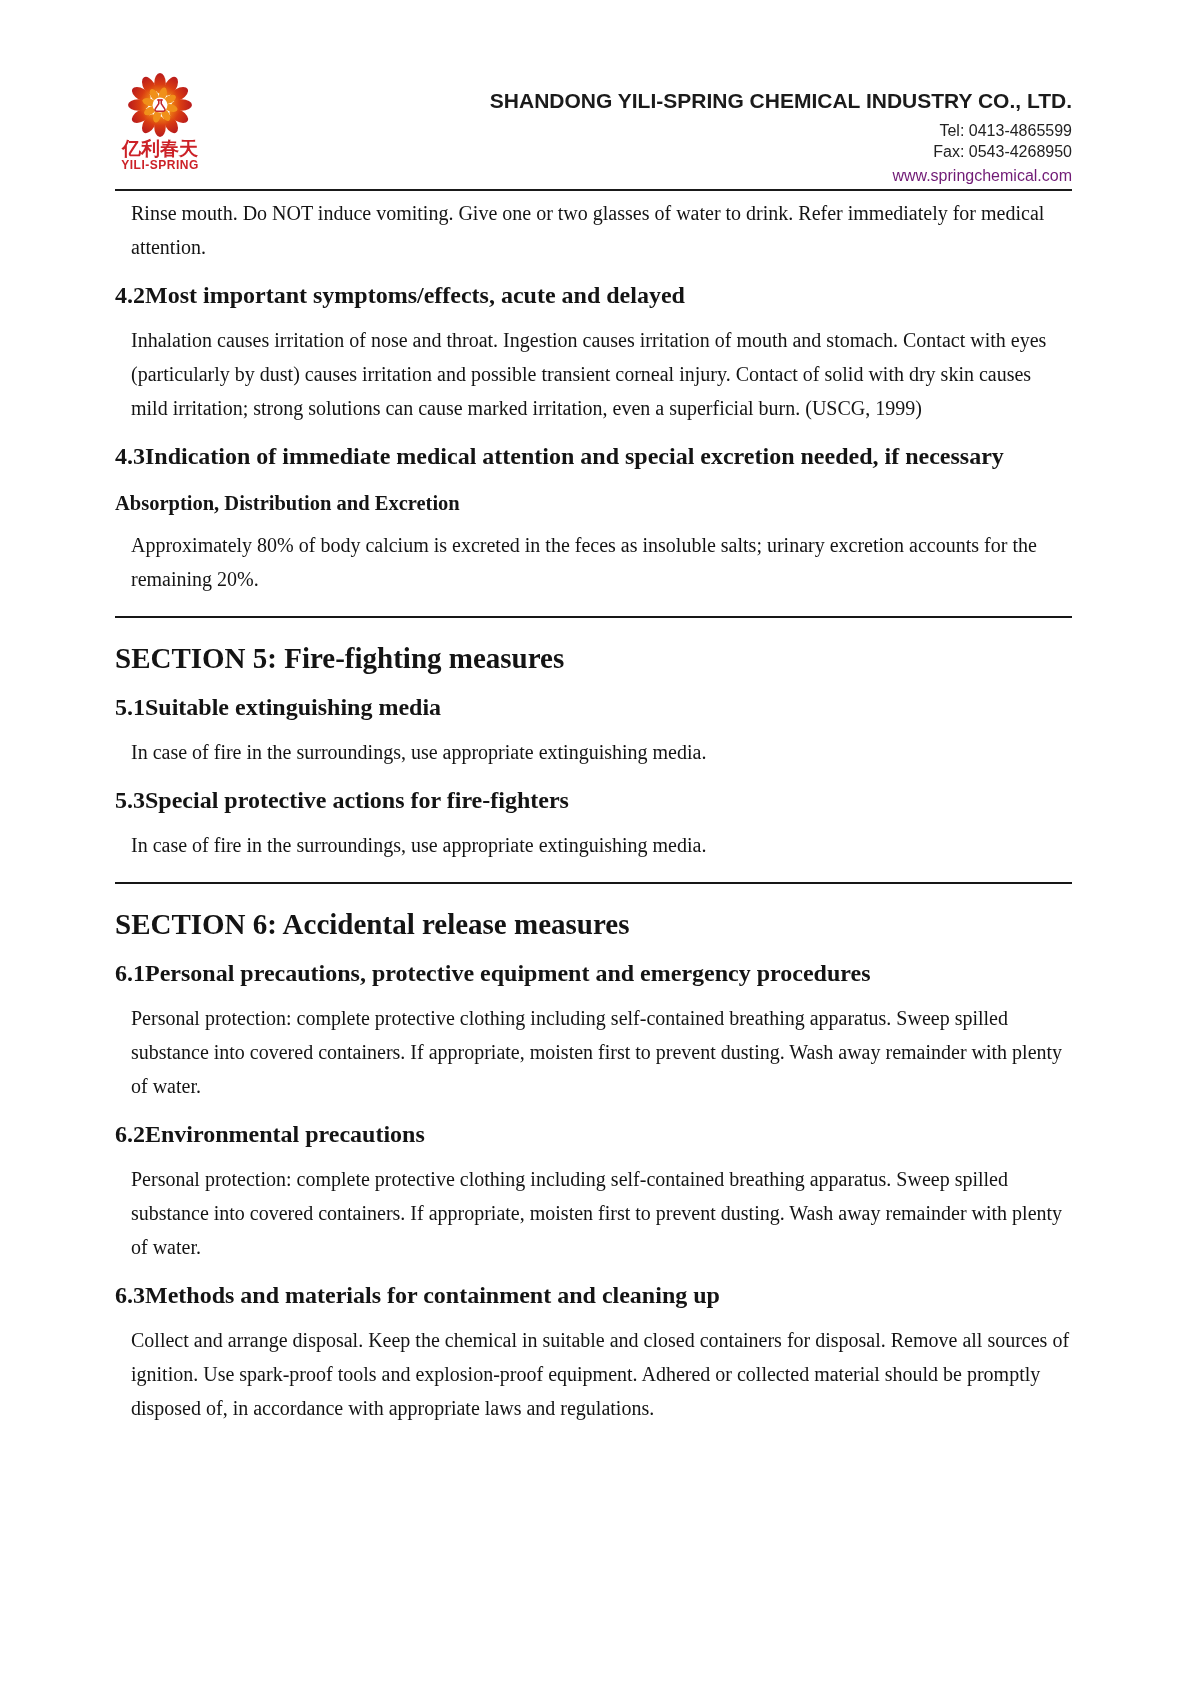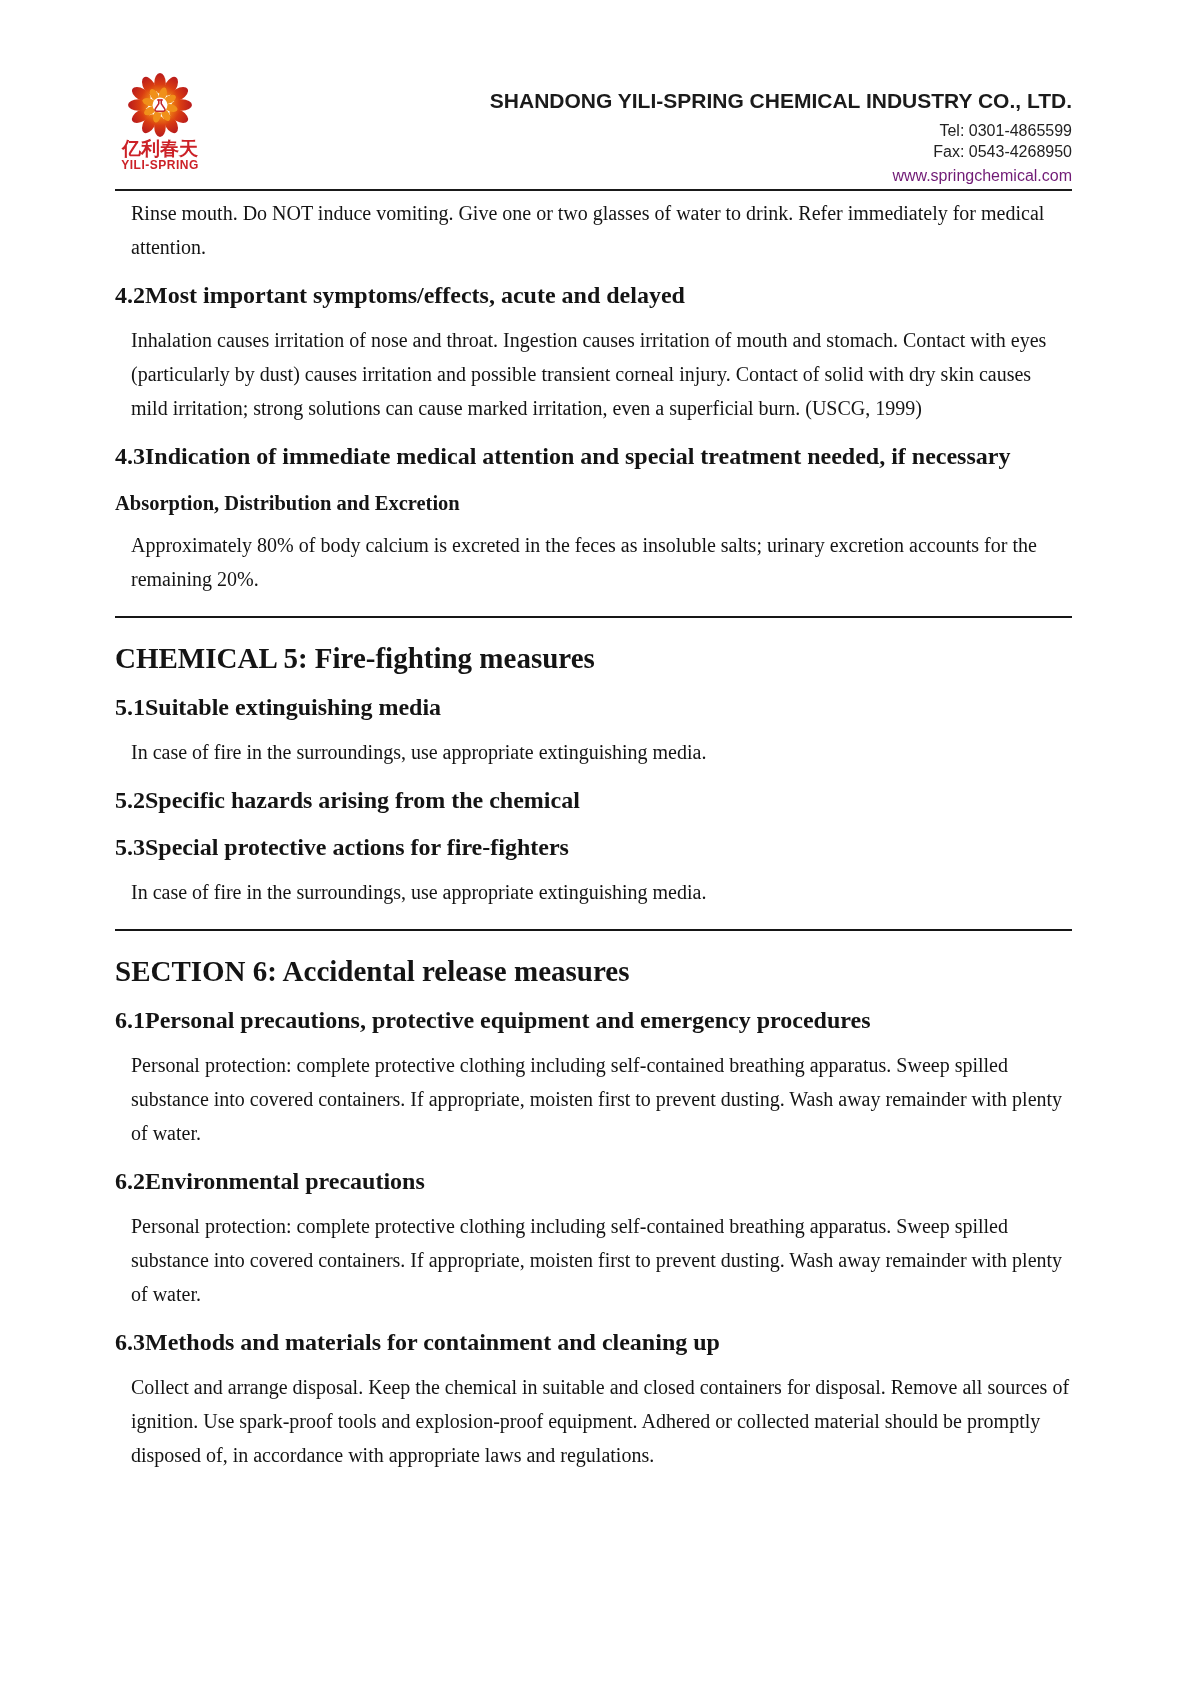--- a/index.html
+++ b/index.html
@@ -155,45 +155,44 @@
           <path d="M29.8 27.2 h4.4"></path>
           <path d="M30.8 27.2 v3.4 l-3.4 5.2 a1.4 1.4 0 0 0 1.2 2.2 h6.8 a1.4 1.4 0 0 0 1.2 -2.2 l-3.4 -5.2 v-3.4"></path>
         </g>
       </svg>
       <div class="logo-cn" style="color:#cc2127;">亿利春天</div>
       <div class="logo-en" style="color:#cc2127;">YILI-SPRING</div>
     </div>
 
     <div class="header-right">
       <div class="company-name">SHANDONG YILI-SPRING CHEMICAL INDUSTRY CO., LTD.</div>
-      <div class="contact-line">Tel: 0301-4865599</div>
+      <div class="contact-line">Tel: 0413-4865599</div>
       <div class="contact-line">Fax: 0543-4268950</div>
       <div class="website-line">www.springchemical.com</div>
     </div>
   </div>
 
   <div class="doc-body">
 
     <p class="first-p">Rinse mouth. Do NOT induce vomiting. Give one or two glasses of water to drink. Refer immediately for medical attention.</p>
 
     <h2>4.2Most important symptoms/effects, acute and delayed</h2>
     <p>Inhalation causes irritation of nose and throat. Ingestion causes irritation of mouth and stomach. Contact with eyes (particularly by dust) causes irritation and possible transient corneal injury. Contact of solid with dry skin causes mild irritation; strong solutions can cause marked irritation, even a superficial burn. (USCG, 1999)</p>
 
-    <h2>4.3Indication of immediate medical attention and special treatment needed, if necessary</h2>
+    <h2>4.3Indication of immediate medical attention and special excretion needed, if necessary</h2>
     <h3>Absorption, Distribution and Excretion</h3>
     <p>Approximately 80% of body calcium is excreted in the feces as insoluble salts; urinary excretion accounts for the remaining 20%.</p>
 
     <hr class="section-rule">
 
-    <h1>CHEMICAL 5: Fire-fighting measures</h1>
+    <h1>SECTION 5: Fire-fighting measures</h1>
 
     <h2>5.1Suitable extinguishing media</h2>
     <p>In case of fire in the surroundings, use appropriate extinguishing media.</p>
 
-    <h2>5.2Specific hazards arising from the chemical</h2>
 
     <h2>5.3Special protective actions for fire-fighters</h2>
     <p>In case of fire in the surroundings, use appropriate extinguishing media.</p>
 
     <hr class="section-rule">
 
     <h1>SECTION 6: Accidental release measures</h1>
 
     <h2>6.1Personal precautions, protective equipment and emergency procedures</h2>
     <p>Personal protection: complete protective clothing including self-contained breathing apparatus. Sweep spilled substance into covered containers. If appropriate, moisten first to prevent dusting. Wash away remainder with plenty of water.</p>

